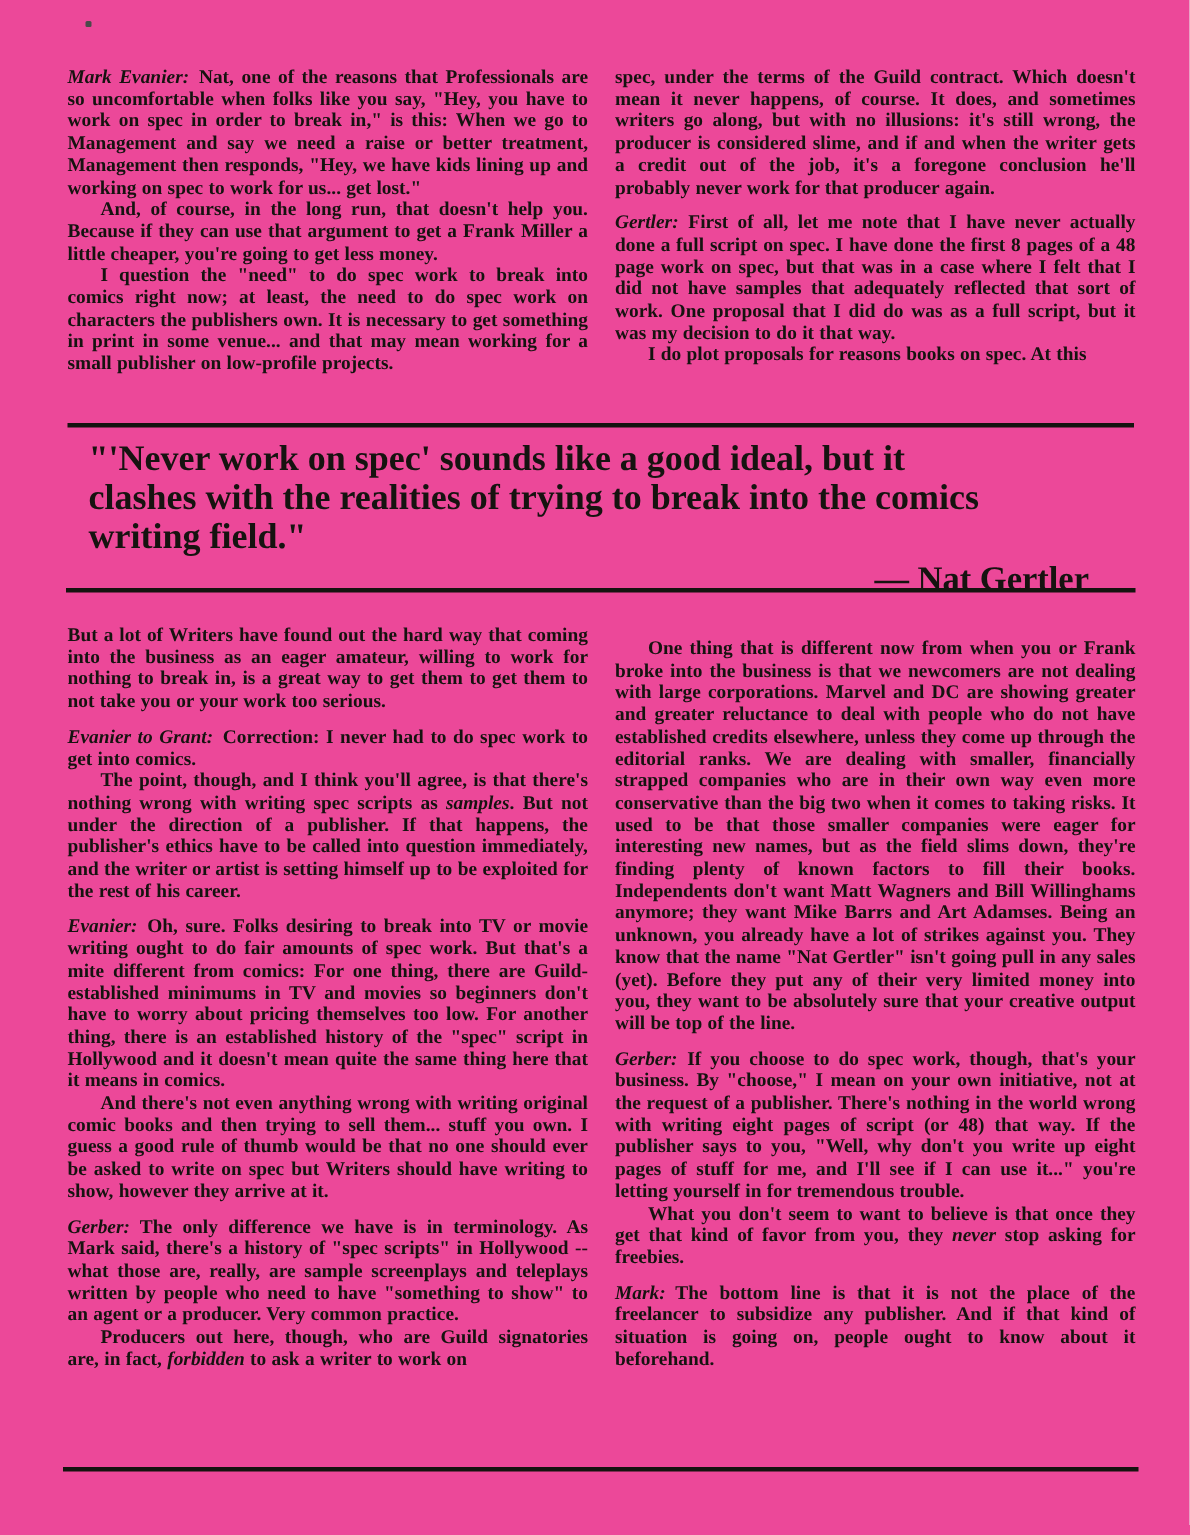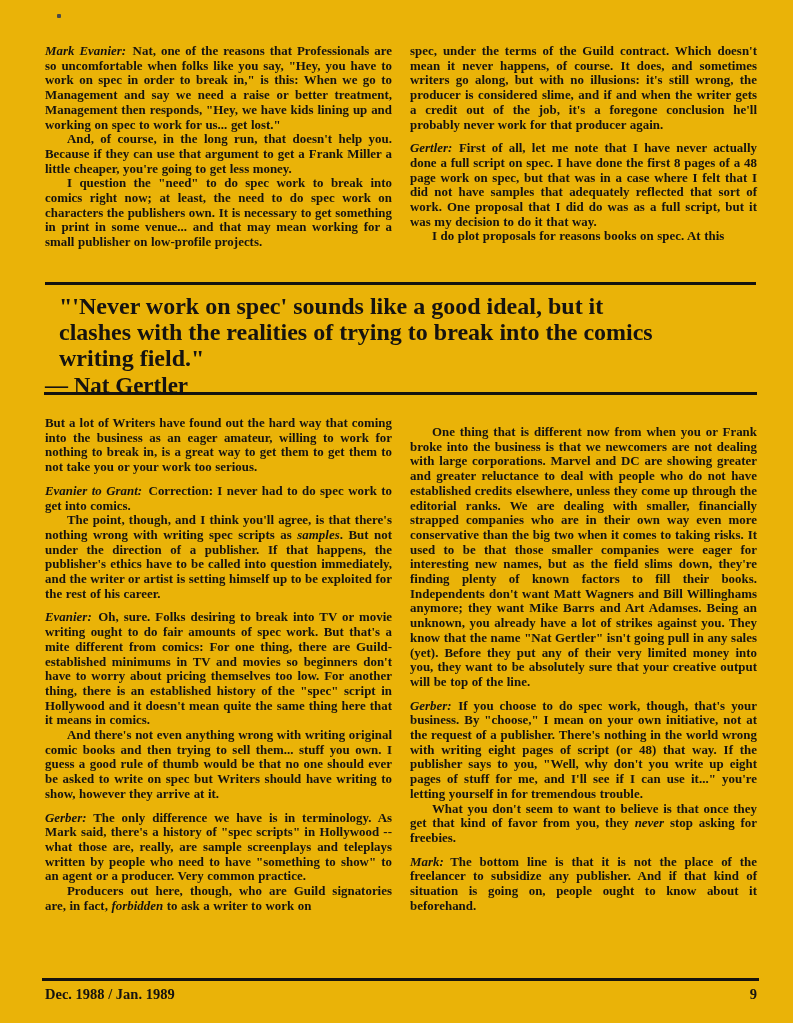--- a/index.html
+++ b/index.html
@@ -1,18 +1,18 @@
 <!DOCTYPE html>
 <html><head>
 <meta charset="utf-8">
 <style>
   html,body{margin:0;padding:0;background:#e8e8e8;}
   .page{
     position:relative;width:793px;height:1023px;margin:0 auto;
-    background:#eab308;color:#161310;overflow:hidden;
+    background:#ec4899;color:#161310;overflow:hidden;
     font-family:"Liberation Serif","DejaVu Serif",serif;
   }
   .speck{position:absolute;left:57px;top:14px;width:4px;height:4px;background:#4a4a4a;border-radius:1px;}
   .section{position:absolute;left:45px;width:712px;display:flex;gap:18px;}
   .section-top{top:44px;}
   .section-bottom{top:416px;align-items:flex-end;}
   .col{width:347px;}
   .para{
     margin:0;font-size:12.9px;line-height:14.7px;font-weight:bold;
     text-align:justify;letter-spacing:0.02px;word-spacing:0.3px;
@@ -20,21 +20,21 @@
   .para.indent{text-indent:1.7em;}
   .para.gap{margin-top:9px;}
   .speaker{font-style:italic;}
   .para i{font-style:italic;margin-top:19px;}
   .rule{position:absolute;background:#15130f;height:3px;}
   .rule-a{top:282px;left:45px;width:711px;}
   .rule-b{top:392px;left:44px;width:713px;}
   .rule-footer{top:978px;left:42px;width:717px;}
   .pullquote{position:absolute;top:293px;left:45px;width:711px;}
   .pq-line{font-size:24px;line-height:26px;font-weight:bold;padding-left:14px;white-space:nowrap;}
-  .pq-attr{font-size:23px;line-height:25px;font-weight:bold;text-align:left;padding-right:30px;margin-top:2px;}
+  .pq-attr{font-size:23px;line-height:25px;font-weight:bold;text-align:right;padding-right:30px;margin-top:2px;}
   .footer{
     position:absolute;top:986px;left:45px;width:712px;
     display:flex;justify-content:space-between;
     font-weight:bold;font-size:14.5px;
   }
 </style>
 </head>
 <body>
 
 <div class="page">
@@ -78,18 +78,14 @@
     <div class="col">
         <p class="para indent">One thing that is different now from when you or Frank broke into the business is that we newcomers are not dealing with large corporations. Marvel and DC are showing greater and greater reluctance to deal with people who do not have established credits elsewhere, unless they come up through the editorial ranks. We are dealing with smaller, financially strapped companies who are in their own way even more conservative than the big two when it comes to taking risks. It used to be that those smaller companies were eager for interesting new names, but as the field slims down, they're finding plenty of known factors to fill their books. Independents don't want Matt Wagners and Bill Willinghams anymore; they want Mike Barrs and Art Adamses. Being an unknown, you already have a lot of strikes against you. They know that the name "Nat Gertler" isn't going pull in any sales (yet). Before they put any of their very limited money into you, they want to be absolutely sure that your creative output will be top of the line.</p>
         <p class="para gap"><span class="speaker">Gerber: </span>If you choose to do spec work, though, that's your business. By "choose," I mean on your own initiative, not at the request of a publisher. There's nothing in the world wrong with writing eight pages of script (or 48) that way. If the publisher says to you, "Well, why don't you write up eight pages of stuff for me, and I'll see if I can use it..." you're letting yourself in for tremendous trouble.</p>
         <p class="para indent">What you don't seem to want to believe is that once they get that kind of favor from you, they <i>never</i> stop asking for freebies.</p>
         <p class="para gap"><span class="speaker">Mark: </span>The bottom line is that it is not the place of the freelancer to subsidize any publisher. And if that kind of situation is going on, people ought to know about it beforehand.</p>
       </div>
   </div>
 
   <div class="rule rule-footer"></div>
 
-  <div class="footer">
-    <span>Dec. 1988 / Jan. 1989</span>
-    <span>9</span>
-  </div>
 
 </div>
 
 </body></html>

